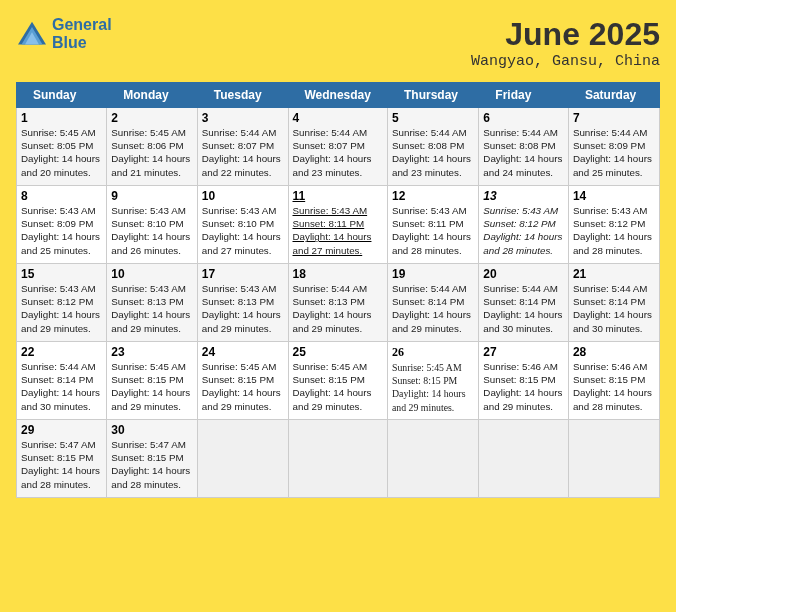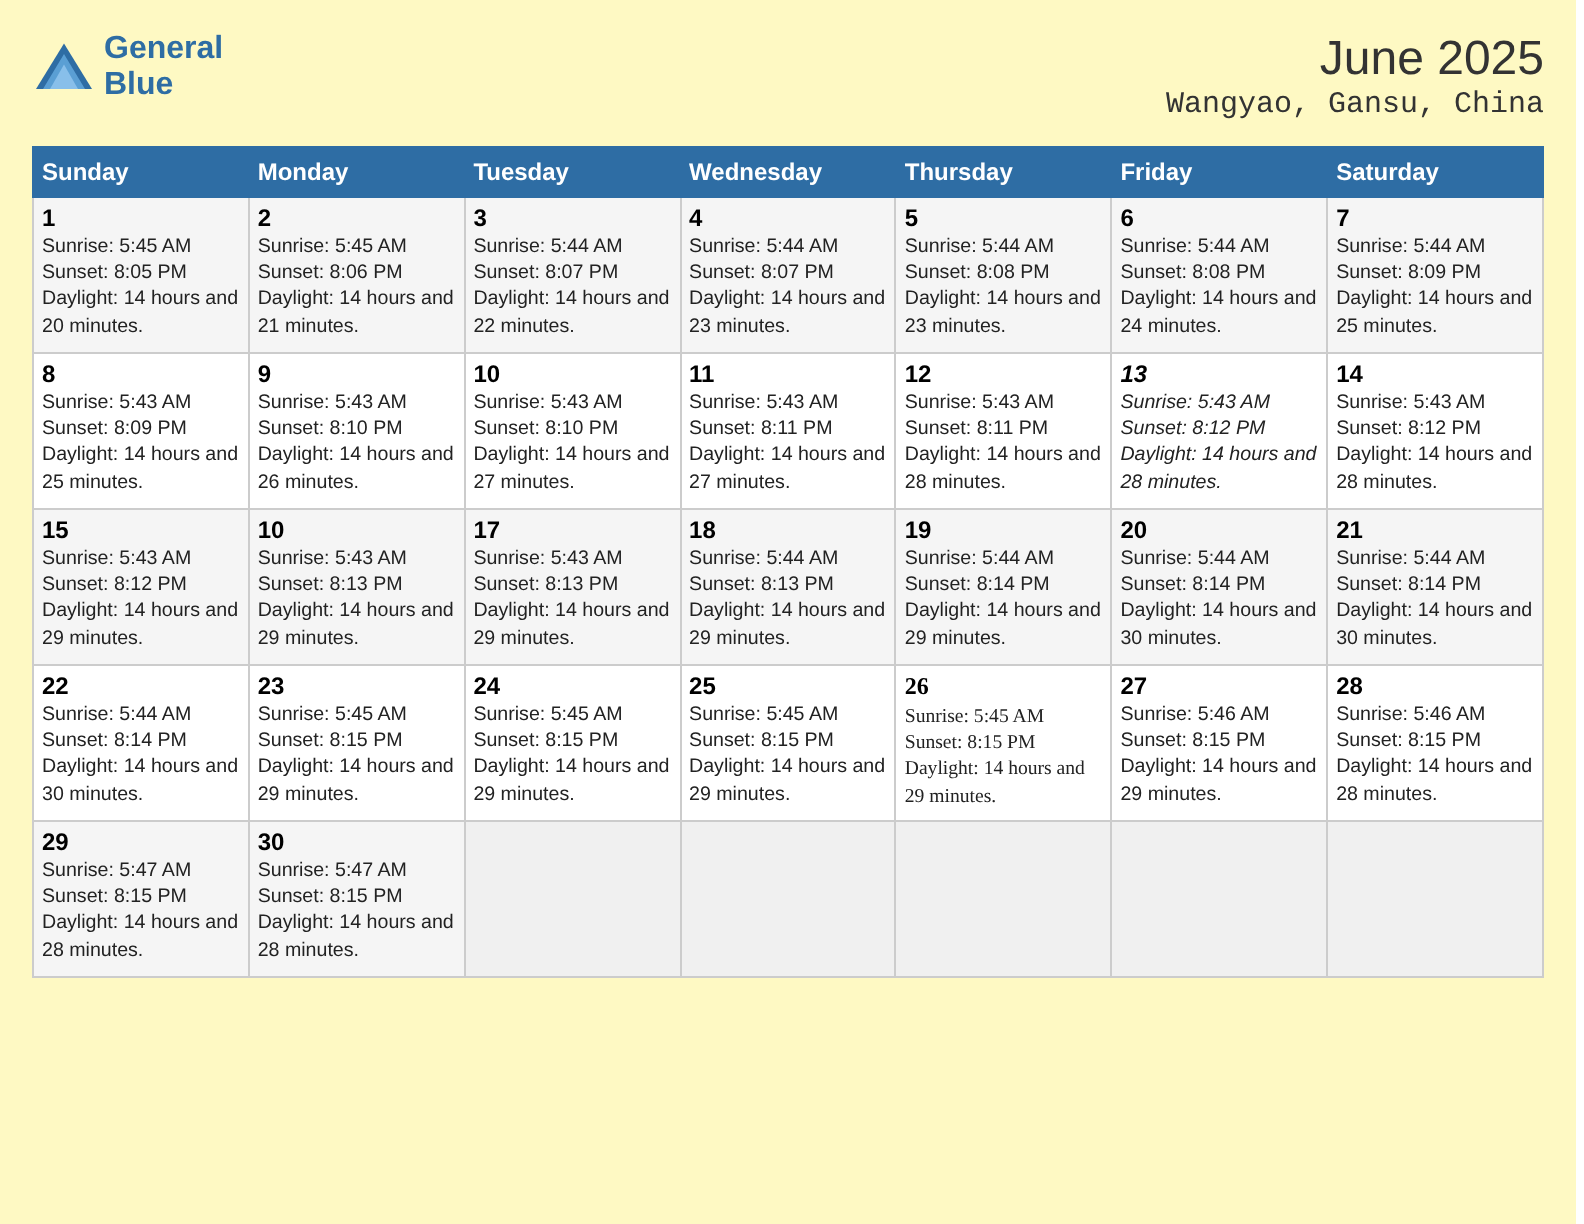--- a/index.html
+++ b/index.html
@@ -4,62 +4,62 @@
   <style>
     * { margin: 0; padding: 0; box-sizing: border-box; }
     body {
       font-family: Arial, sans-serif;
       background: #fff;
       width: 792px;
       height: 612px;
       overflow: hidden;
     }
     .page {
-      width: 788px;
+      width: 676px;
       height: 612px;
       padding: 16px;
-      background: #fef9c3;
+      background: #fde047;
     }
     .header {
       display: flex;
       justify-content: space-between;
       align-items: flex-start;
       margin-bottom: 12px;
     }
     .logo {
       display: flex;
       align-items: center;
       gap: 4px;
     }
     .logo-icon {
       width: 32px;
       height: 28px;
     }
     .title-block {
       text-align: right;
     }
     .month-title {
-      font-size: 24px;
-      font-weight: normal;
+      font-size: 32px;
+      font-weight: bold;
       color: #333;
     }
     .location {
       font-size: 15px;
       color: #333;
       font-family: Liberation Mono, monospace;
     }
     .calendar {
       width: 100%;
       border-collapse: collapse;
       font-size: 10.5px;
     }
     .calendar th {
       background: #2e6da4;
       color: #fff;
-      padding: 5px 4px;
+      padding: 5px 16px;
       text-align: left;
       font-size: 12px;
       font-weight: bold;
       border: 1px solid #2e6da4;
     }
     .calendar td {
       border: 1px solid #ccc;
       vertical-align: top;
       padding: 3px 4px;
       width: calc(100% / 7);
@@ -202,21 +202,21 @@
         </div>
       </td>
           <td style="background: rgb(255, 255, 255);">
         <span class="day-num">10</span>
         <div class="day-info">
           Sunrise: 5:43 AM<br>
           Sunset: 8:10 PM<br>
           Daylight: 14 hours and 27 minutes.
         </div>
       </td>
-          <td style="background: rgb(255, 255, 255);">
+          <td style="background: rgb(255, 255, 255); text-decoration: underline;">
         <span class="day-num">11</span>
         <div class="day-info">
           Sunrise: 5:43 AM<br>
           Sunset: 8:11 PM<br>
           Daylight: 14 hours and 27 minutes.
         </div>
       </td>
           <td style="background: rgb(255, 255, 255);">
         <span class="day-num">12</span>
         <div class="day-info">

